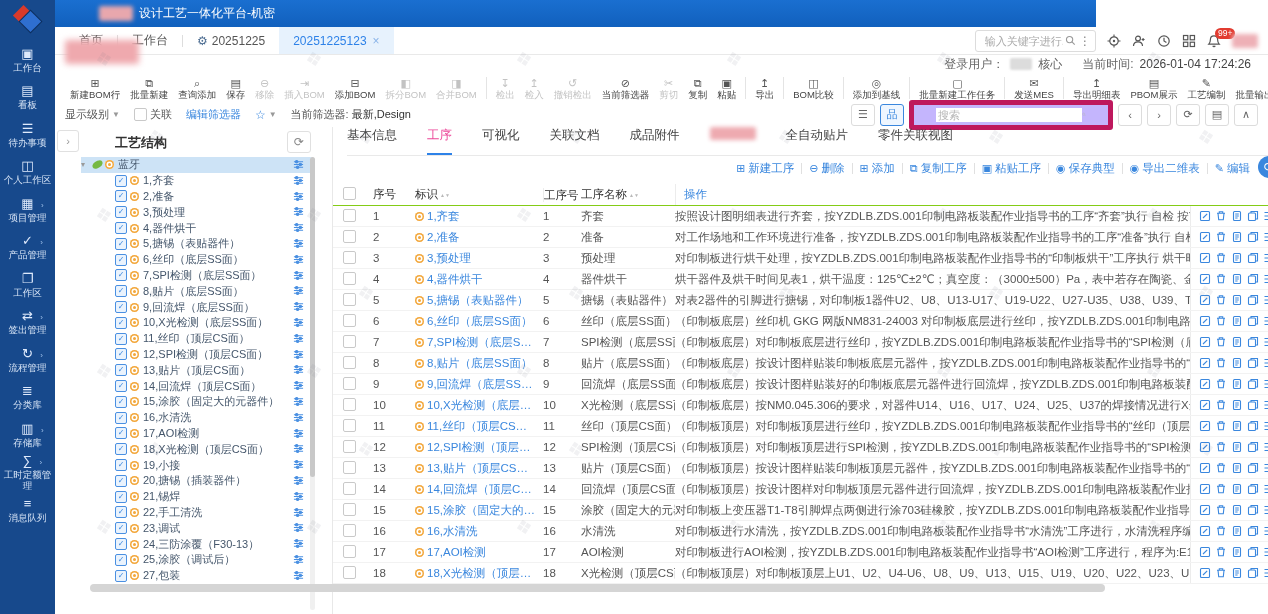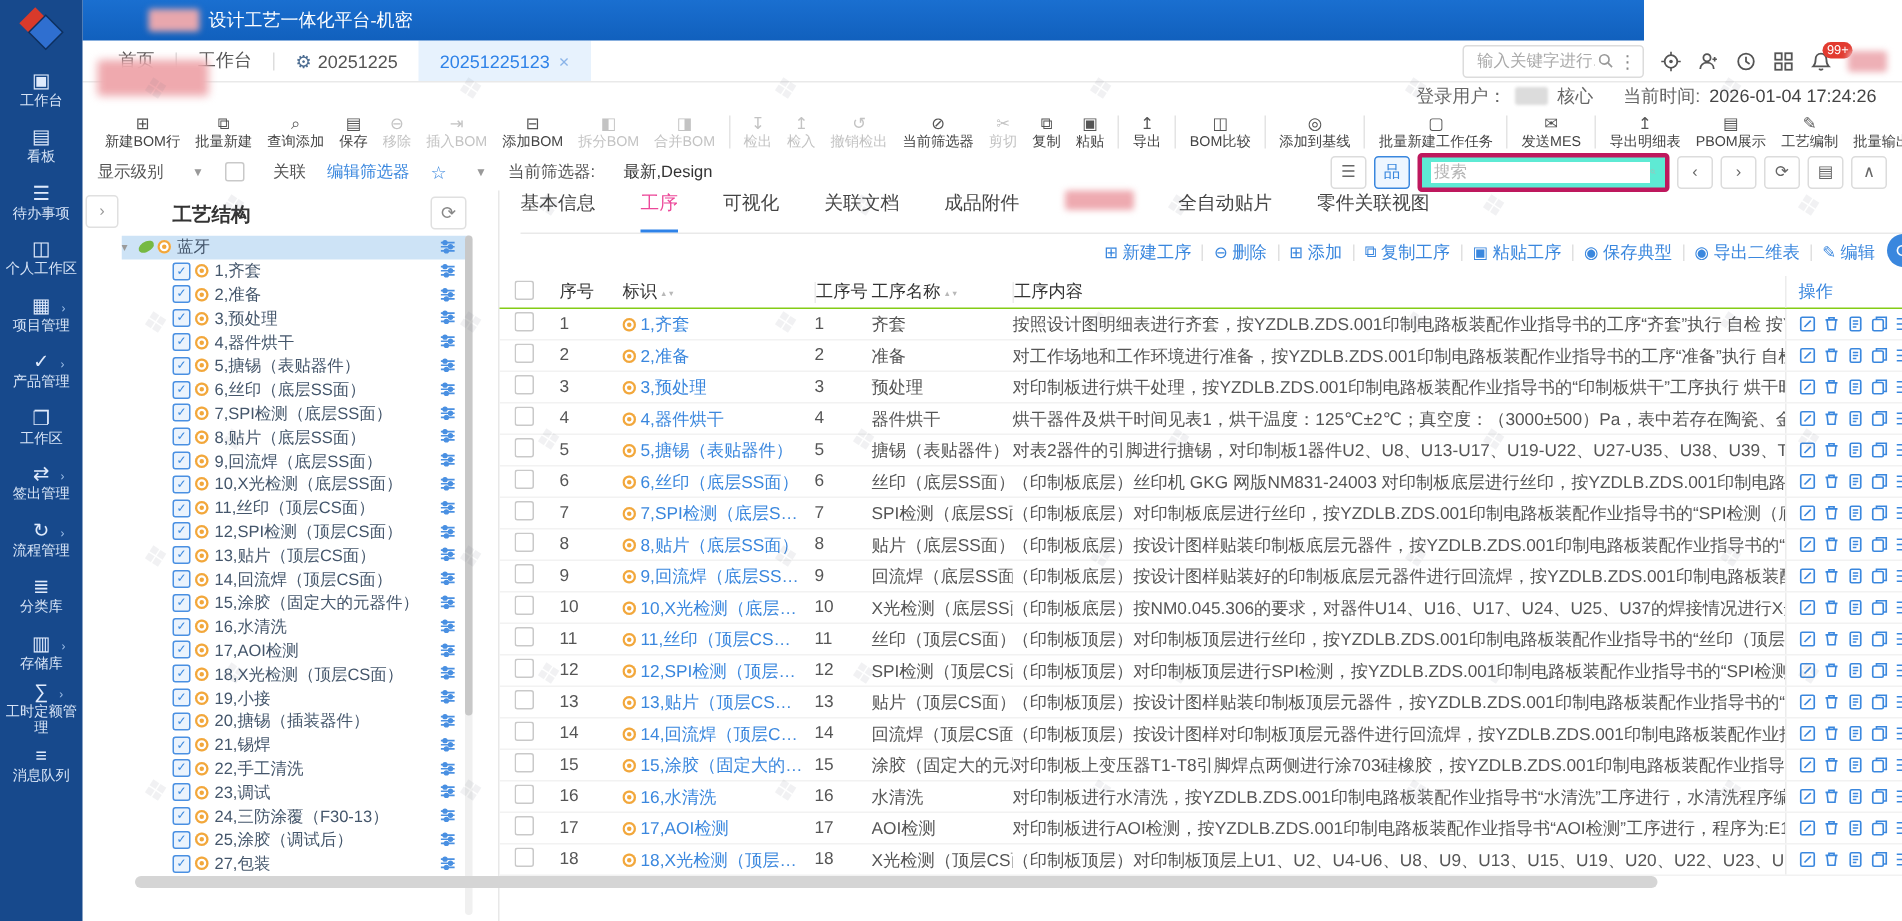--- a/index.html
+++ b/index.html
@@ -50,32 +50,32 @@
   .toolbar{position:absolute;left:55px;top:74px;width:1213px;height:28px;display:flex;align-items:center;
            padding-left:10px;box-sizing:border-box;overflow:hidden;}
   .tb-btn{display:flex;flex-direction:column;align-items:center;justify-content:center;padding:0 5px;cursor:pointer;flex:none;}
   .tb-ic{font-size:11px;line-height:12px;color:#555;}
   .tb-lb{font-size:9.5px;line-height:11px;color:#444;white-space:nowrap;}
   .tb-btn.disabled .tb-ic,.tb-btn.disabled .tb-lb{color:#c3c3c3;}
   .tb-sep{width:1px;height:22px;background:#e4e4e4;margin:0 4px;flex:none;}
   
   .filterbar{position:absolute;left:55px;top:102px;width:1213px;height:25px;display:flex;align-items:center;
              font-size:11px;color:#555;padding-left:10px;box-sizing:border-box;}
-  .fb-item{display:flex;align-items:center;gap:19px;margin-right:14px;white-space:nowrap;cursor:pointer;justify-content:center;}
+  .fb-item{display:flex;align-items:center;gap:3px;margin-right:14px;white-space:nowrap;cursor:pointer;justify-content:center;}
   .fb-caret{font-size:8px;color:#999;}
   .cb{width:11px;height:11px;border:1px solid #c9c9c9;border-radius:2px;background:#fff;display:inline-block;}
   .fb-link{color:#3a87de;}
   .fb-star{color:#3a87de;font-size:12px;}
   .fb-cur b{font-weight:normal;color:#333;}
   .fb-right{margin-left:auto;display:flex;align-items:center;gap:5px;padding-right:10px;}
   .sq-btn{width:22px;height:20px;border:1px solid #dcdcdc;border-radius:3px;display:flex;align-items:center;
           justify-content:center;font-size:11px;color:#666;background:#fff;cursor:pointer;}
   .sq-btn.active{border-color:#3a87de;color:#3a87de;background:#eef6ff;}
-  .fb-search{display:flex;align-items:center;border:3px solid #be185d;border-radius:3px;height:20px;width:150px;
-             padding:0 6px;background:#5eead4;}
+  .fb-search{display:flex;align-items:center;border:5px solid #be185d;border-radius:3px;height:20px;width:150px;
+             padding:0 22px;background:#c4b5fd;}
   .fb-search input{border:0;outline:0;flex:1;font-size:11px;color:#777;}
   .fb-search input::placeholder{color:#b5b5b5;}
   
   .content{position:absolute;left:55px;top:127px;width:1213px;height:487px;}
   .tree-panel{position:absolute;left:0;top:0;width:277px;height:487px;background:#fff;}
   .collapse-btn{position:absolute;left:2px;top:3px;width:20px;height:20px;border:1px solid #e0e0e0;border-radius:3px;
                 display:flex;align-items:center;justify-content:center;color:#999;font-size:11px;cursor:pointer;background:#fff;}
   .tp-title{position:absolute;left:60px;top:7px;font-size:13px;font-weight:bold;color:#333;}
   .tp-refresh{position:absolute;left:232px;top:4px;width:22px;height:20px;border:1px solid #e0e0e0;border-radius:3px;
               display:flex;align-items:center;justify-content:center;color:#888;font-size:12px;background:#fff;cursor:pointer;}
@@ -861,21 +861,20 @@
           </span>
         </div>
       <div class="fab">⟳</div>
       <div class="tbl" id="tbl">
           <div class="tr head">
             <span class="c"><span class="cb"></span></span>
             <span class="c">序号</span>
             <span class="c">标识<span class="sort">▲▼</span></span>
             <span class="c hdiv">工序号</span>
             <span class="c">工序名称<span class="sort">▲▼</span></span>
-            <span class="c hdiv">工序内容</span>
             <span class="c op">操作</span>
           </div>
           <div class="tr body">
             <span class="c"><span class="cb"></span></span>
             <span class="c">1</span>
             <span class="c id">
               <span class="clk"></span>
               <span>1,齐套</span>
             </span>
             <span class="c">1</span>

